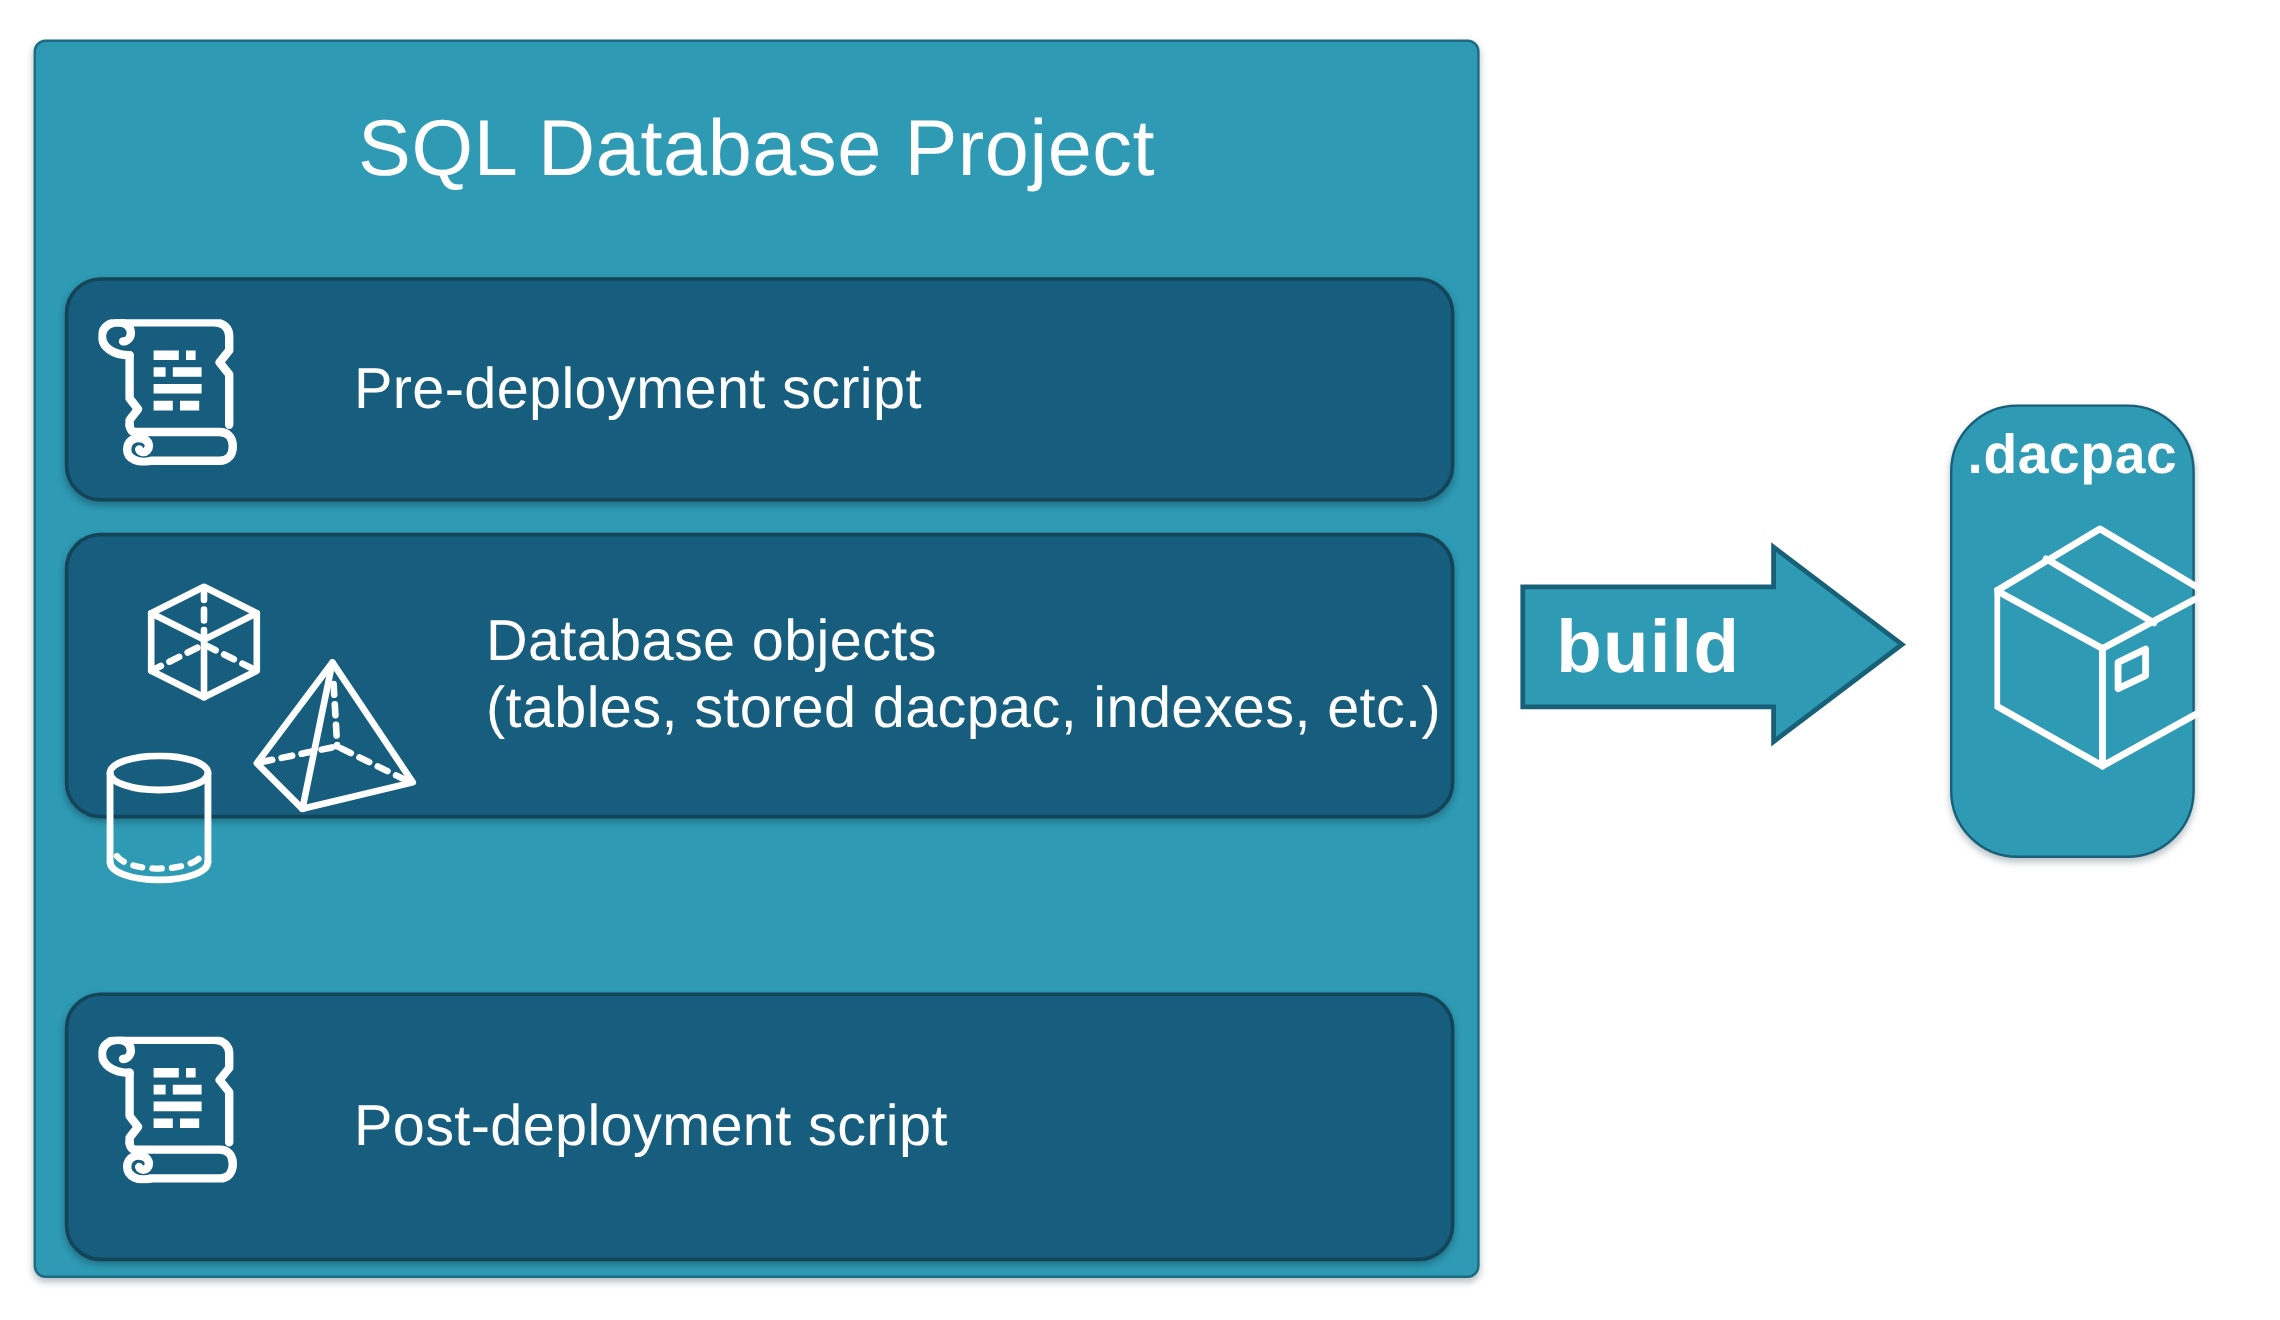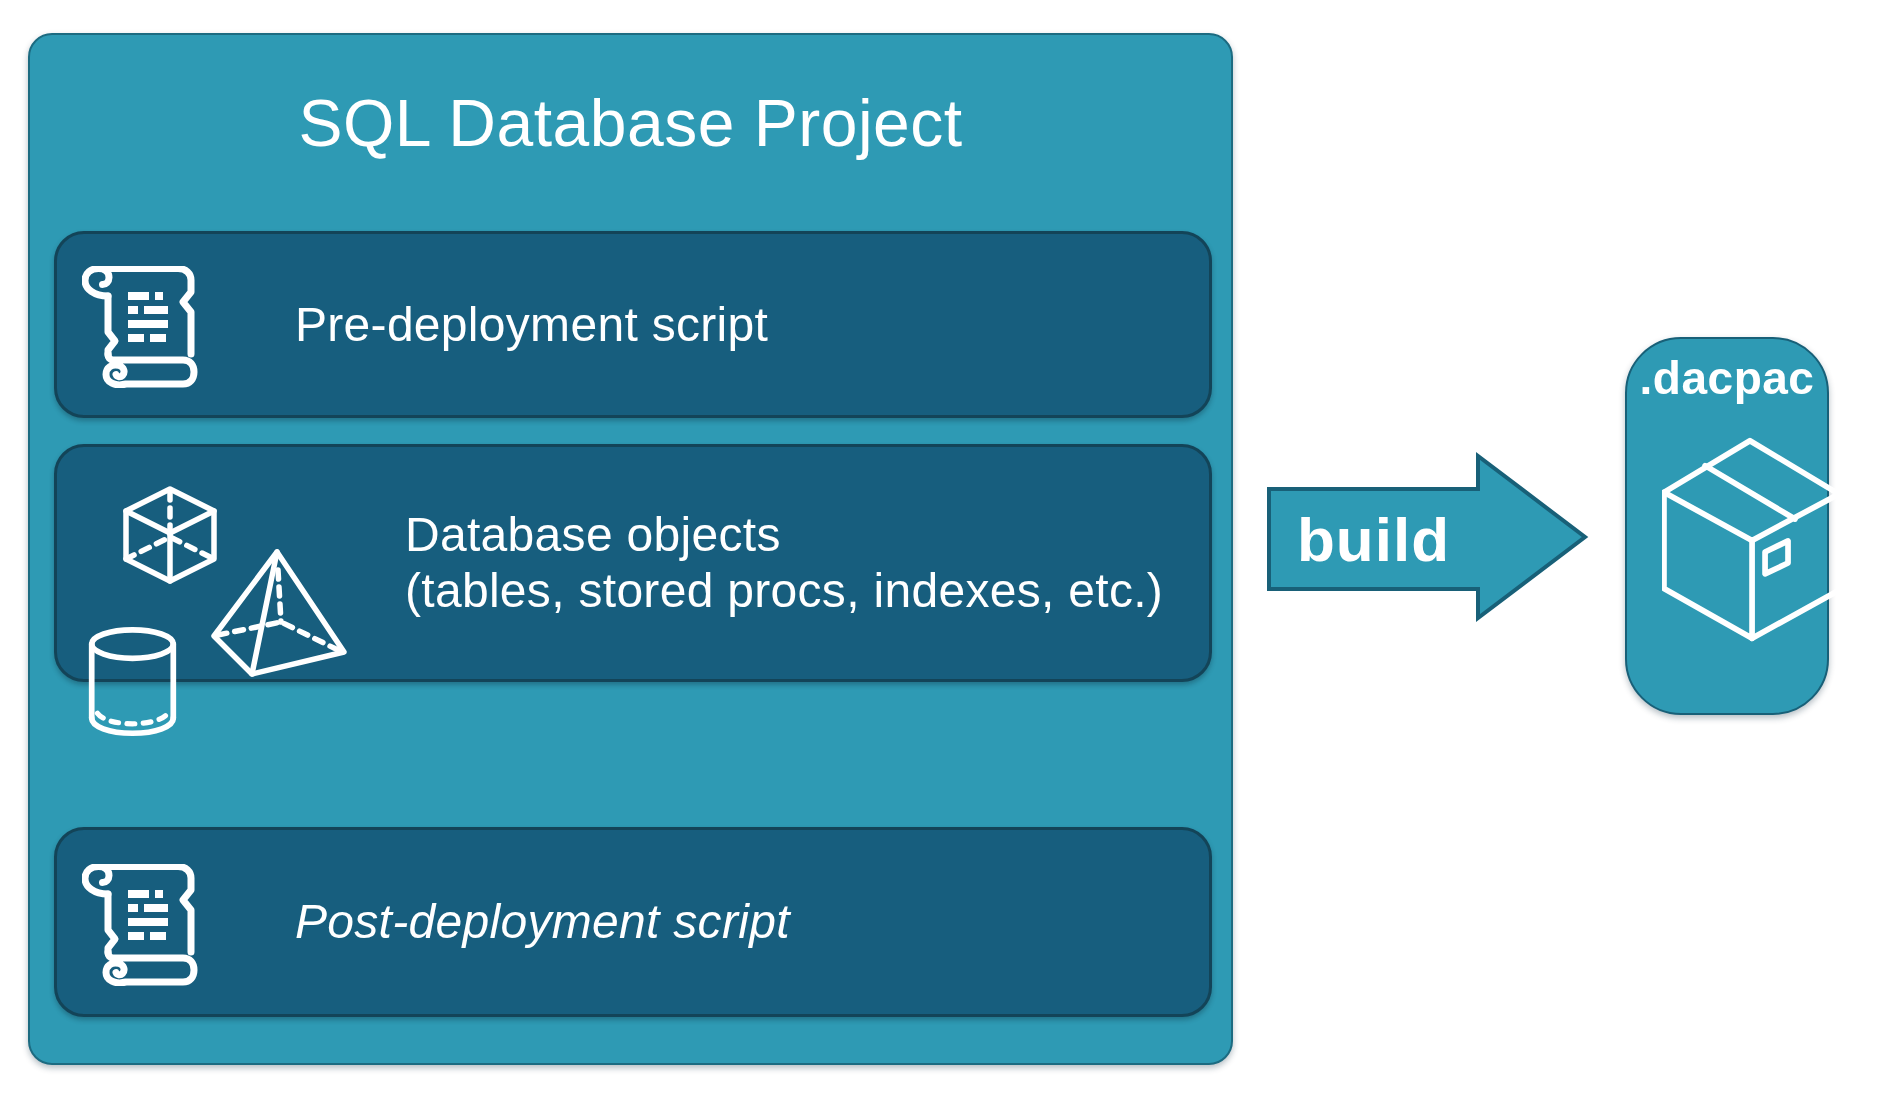--- a/index.html
+++ b/index.html
@@ -14,40 +14,40 @@
   *{margin:0;padding:0;box-sizing:border-box;}
   html,body{background:#fff;}
   body{font-family:"Liberation Sans","DejaVu Sans",sans-serif;}
   .canvas{position:relative;width:1900px;height:1100px;background:#fff;overflow:hidden;}
 
   
   .project-box{
     position:absolute;left:28px;top:33px;width:1205px;height:1032px;
     background:var(--container-fill);
     border:2.5px solid var(--container-border);
-    border-radius:24px;
+    border-radius:10px;
     box-shadow:0 3px 6px rgba(10,40,60,.30);
   }
   .project-title{
     position:absolute;left:0;top:55px;width:100%;
     text-align:center;color:var(--text);
     font-size:66px;line-height:1;font-weight:400;letter-spacing:.5px;
   }
 
   
   .item-box{
     position:absolute;left:24px;width:1158px;
     background:var(--item-fill);
     border:3px solid var(--item-border);
     border-radius:30px;
     box-shadow:0 3px 5px rgba(5,25,40,.30);
   }
   .item-box.pre {top:175px;height:187px;margin-top:21px;}
   .item-box.objects {top:409px;height:238px;}
-  .item-box.post {top:792px;height:190px;font-style:italic;}
+  .item-box.post {top:792px;height:224px;}
 
   .item-label{
     position:absolute;left:238px;top:50%;transform:translateY(-50%);
     color:var(--text);font-size:48px;line-height:56px;font-weight:400;
     white-space:nowrap;letter-spacing:.3px;
   }
   .item-label.objects-label{left:348px;}
 
   
   .icon{position:absolute;display:block;}
@@ -123,21 +123,21 @@
         <path class="stroke" stroke-width="5.5" stroke-dasharray="9 8" d="M68 22 L71 74"></path>
       </svg>
       <svg class="icon cylinder-icon" viewBox="0 0 100 117">
         <ellipse class="stroke" stroke-width="6" cx="50" cy="18" rx="43" ry="15"></ellipse>
         <path class="stroke" stroke-width="6" d="M7 18 L7 96 M93 18 L93 96"></path>
         <path class="stroke" stroke-width="6" d="M7 96 C7 105 25 112 50 112 C75 112 93 105 93 96"></path>
         <path class="stroke" stroke-width="5.5" stroke-dasharray="8 9" d="M13 91 C18 98 33 102 50 102 C67 102 82 98 87 91"></path>
       </svg>
       <div class="item-label objects-label">
         <div>Database objects</div>
-        <div>(tables, stored procs, indexes, etc.)</div>
+        <div>(tables, stored dacpac, indexes, etc.)</div>
       </div>
     </div>
 
     <div class="item-box post">
       <svg class="icon scroll-icon" viewBox="0 0 116 122">
         <path class="stroke" stroke-width="7" d="M26 30 C12 30 3 23 3 14.5 C3 7 9 2.5 16.5 2.5 C23 2.5 27 6.5 27 11.5 C27 15.5 24 18.5 20.5 18.5"></path>
         <path class="stroke" stroke-width="7" d="M16.5 2.5 L96 2.5 C104 2.5 109 7.5 109 14 L109 26 L101 36 L109 46 L109 88"></path>
         <path class="stroke" stroke-width="7" d="M26 30 L26 66 L33 75 L26 84 L26 89"></path>
         <path class="stroke" stroke-width="7" d="M26 88 C26 92 28 94 31 94 L101 94 C108 94 112 99 112 106 C112 113 108 118 101 118 L44 118 C33 121 24 116 24 108.5 C24 101.5 30 97.5 37 99.5 C42 101 43.5 106 40.5 109.5 C38.5 111.5 35 111 34 108.5"></path>
         <path class="bar" stroke-width="8" d="M46 30 H67 M73 30 H81"></path>

